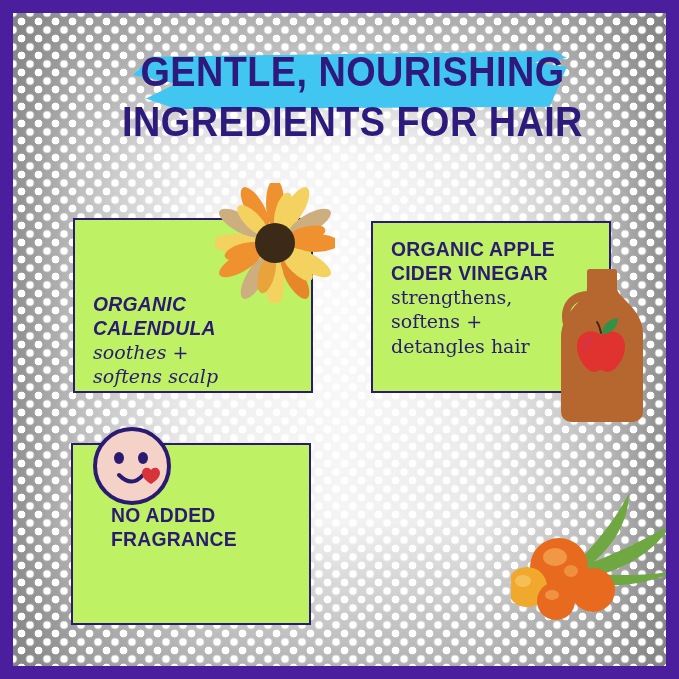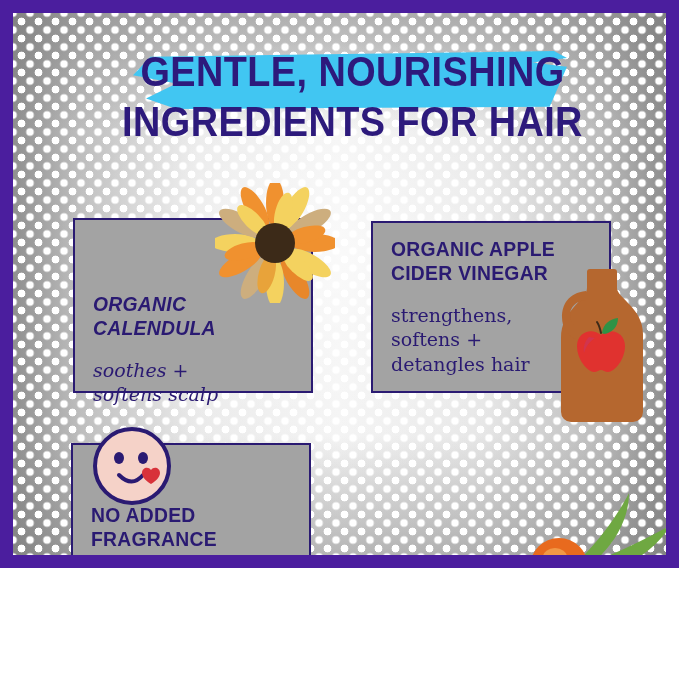--- a/index.html
+++ b/index.html
@@ -2,21 +2,21 @@
 <html><head>
 <meta charset="utf-8">
 <style>
   html,body{margin:0;padding:0;}
   body{
     width:679px;height:679px;overflow:hidden;
     font-family:"Liberation Sans",sans-serif;
     background:#ffffff;
   }
   #poster{
-    position:relative;width:679px;height:568px;
+    position:relative;width:679px;height:679px;
     box-sizing:border-box;
     border:13px solid #4b1e9e;
     background:#c9c9c9;
     overflow:hidden;
   }
   
   .bg-base{
     position:absolute;inset:0;
     background:
       linear-gradient(to bottom, rgba(120,120,120,.55) 0%, rgba(255,255,255,0) 22%, rgba(255,255,255,0) 78%, rgba(120,120,120,.5) 100%),
@@ -51,41 +51,41 @@
     line-height:.96;
     font-family:"Liberation Sans Narrow","Liberation Sans",sans-serif;
     transform:scaleX(.88);
   }
   .t1{font-size:43px;padding-top:4px;}
   .t2{font-size:43px;padding-top:9px;}
 
   
   .card{
     position:absolute;
-    background:#a3a3a3;
+    background:#bef264;
     border:2px solid #2a1a72;
     box-sizing:border-box;
   }
   .card-inner{position:relative;z-index:3;padding:14px 16px 0 18px;}
   .c-head{
     color:#2a1a72;font-weight:bold;font-size:21px;line-height:1.12;
     font-family:"Liberation Sans Narrow","Liberation Sans",sans-serif;
     letter-spacing:.3px;transform:scaleX(.92);transform-origin:left center;
     white-space:pre-line;
   }
   .c-body{
-    color:#2a1a72;font-size:19px;line-height:1.28;margin-top:19px;
+    color:#2a1a72;font-size:19px;line-height:1.28;margin-top:1px;
     font-family:"DejaVu Serif","Liberation Serif",serif;
     white-space:pre-line;font-weight:400;
   }
 
   #card1{left:60px;top:205px;width:240px;height:175px;}
   #card1 .card-inner{padding-top:72px;font-style:italic;}
   #card2{left:358px;top:208px;width:240px;height:172px;}
-  #card3{left:58px;top:430px;width:240px;height:182px;}
+  #card3{left:58px;top:430px;width:240px;height:182px;padding-left:20px;}
   #card3 .card-inner{padding-top:58px;}
   #card4{left:370px;top:425px;width:238px;height:187px;}
 
   
   .art{position:absolute;pointer-events:none;}
   #flower{left:202px;top:170px;width:120px;height:120px;z-index:6;}
   #jug{left:533px;top:248px;width:110px;height:165px;z-index:6;}
   #smiley{left:78px;top:412px;width:82px;height:82px;z-index:6;}
   #berries{left:498px;top:478px;width:165px;height:130px;z-index:6;}
 </style>

